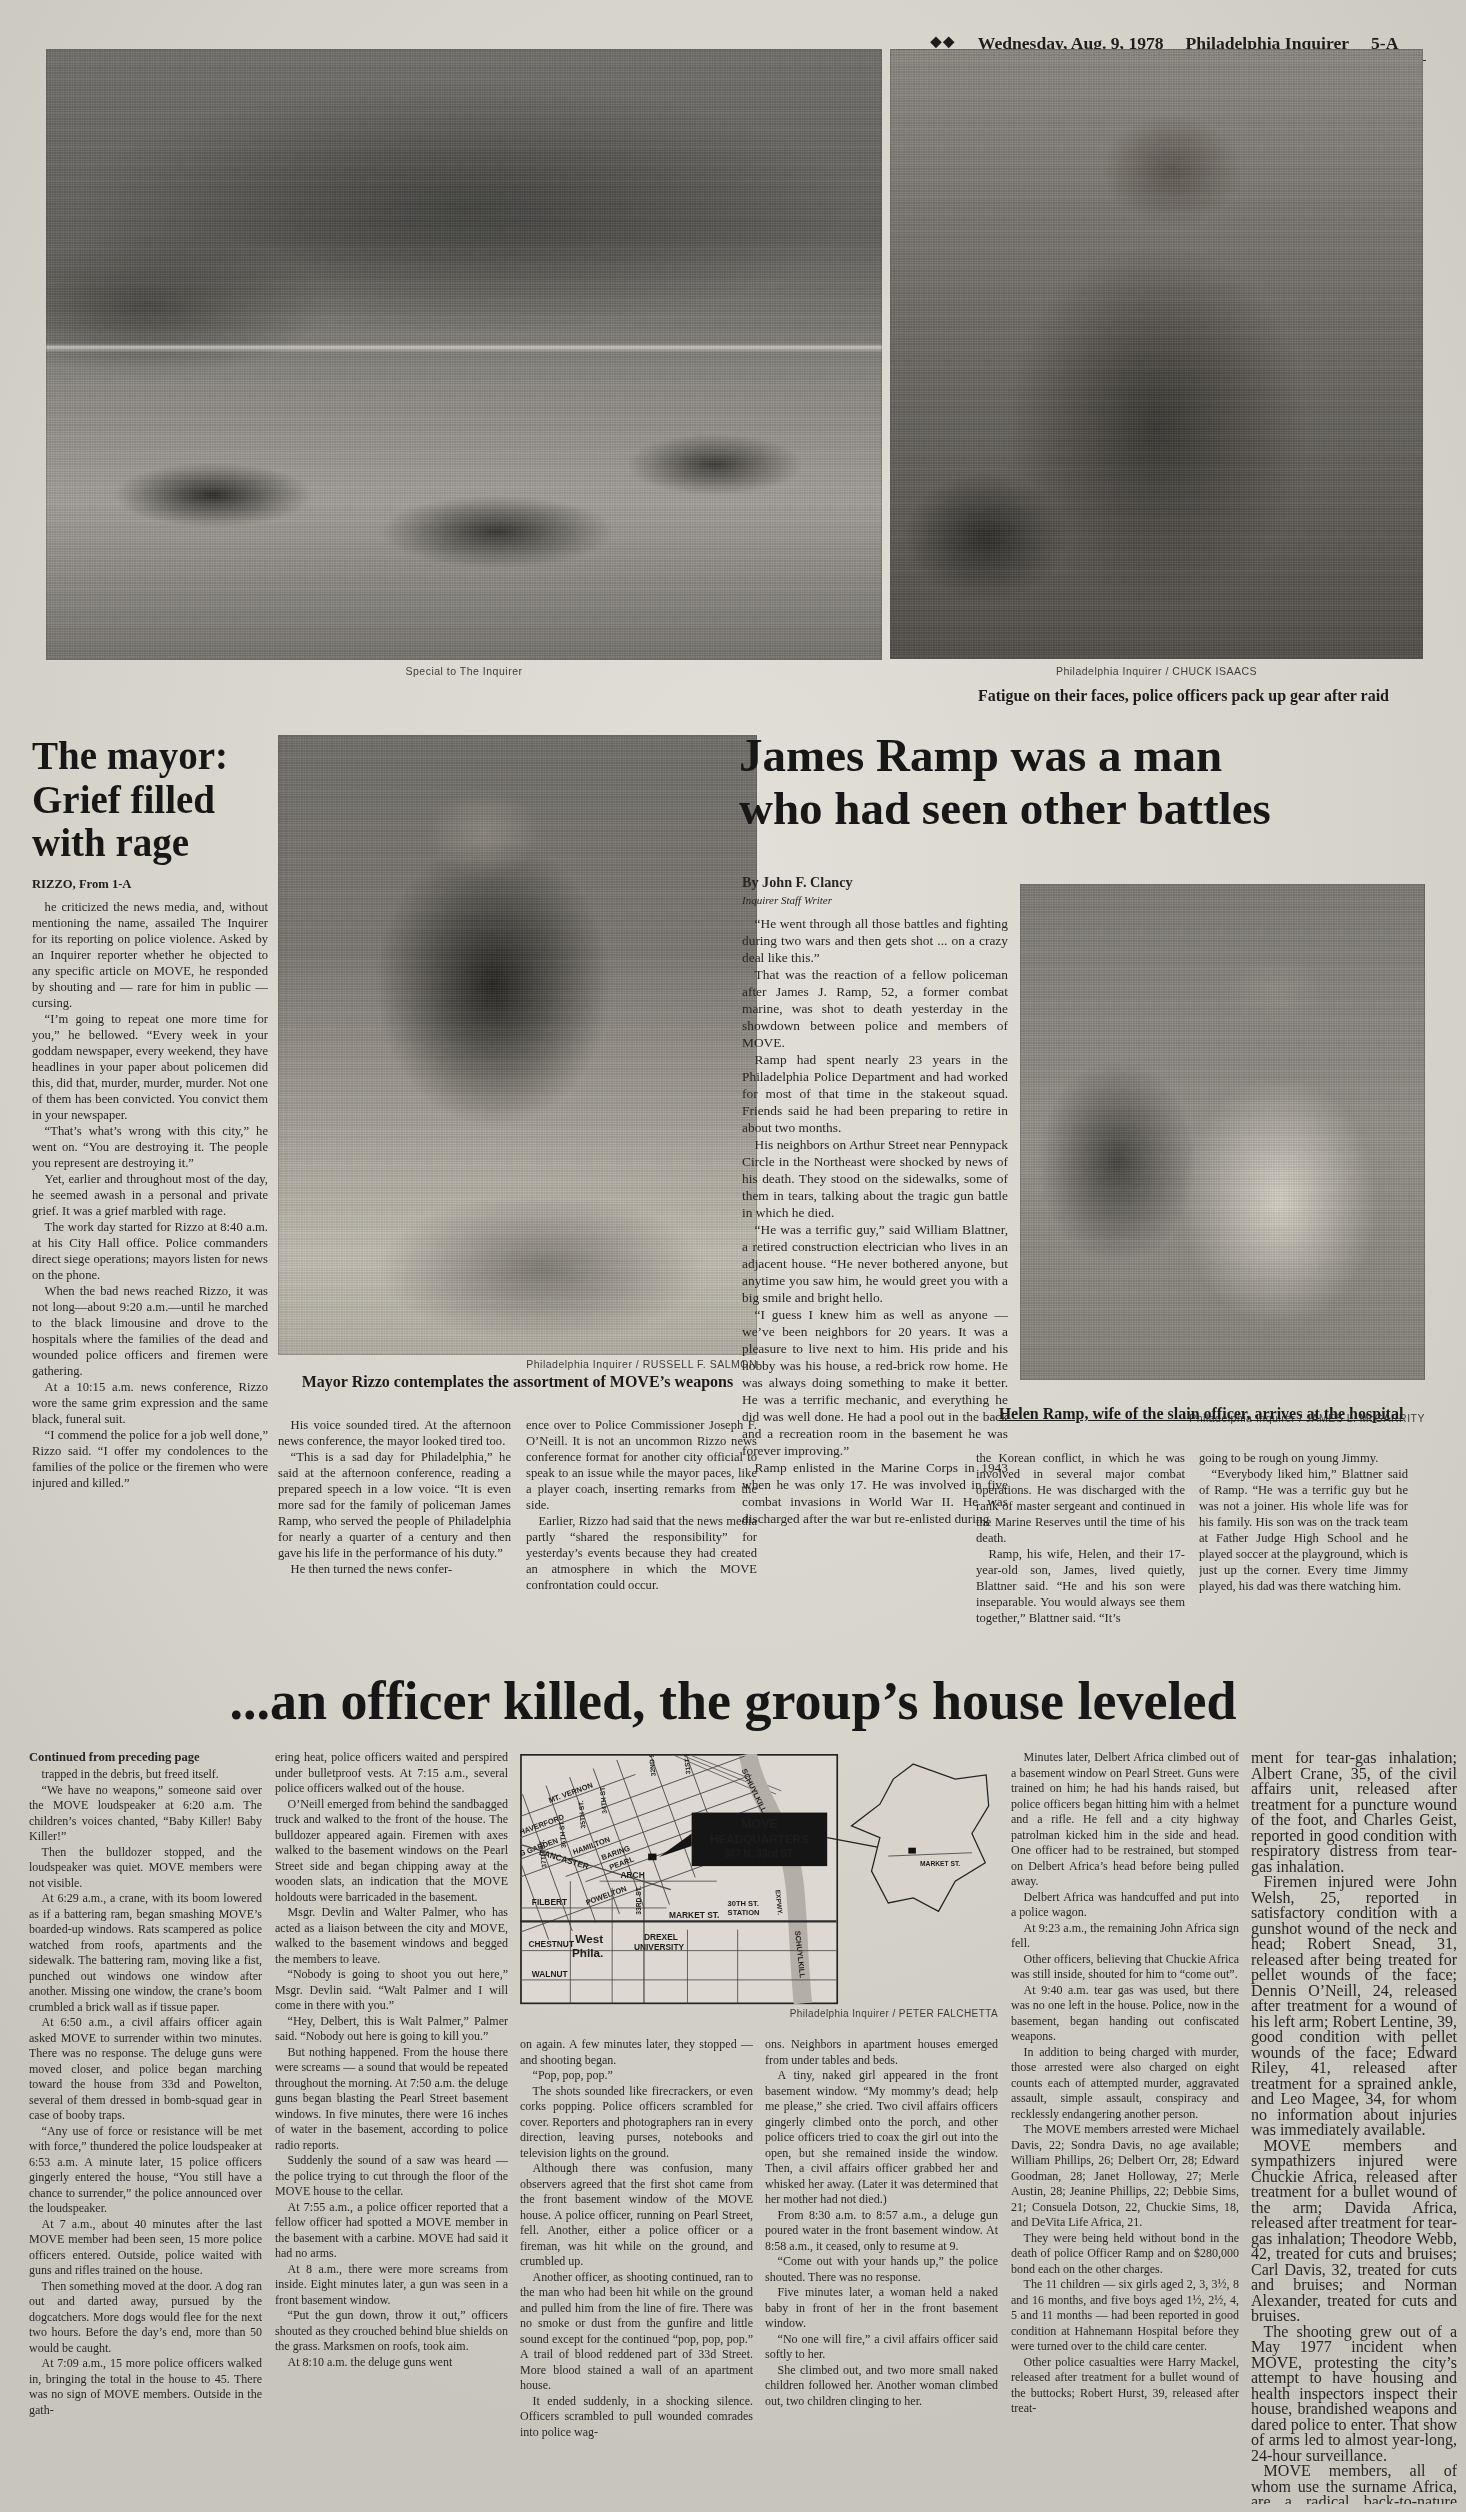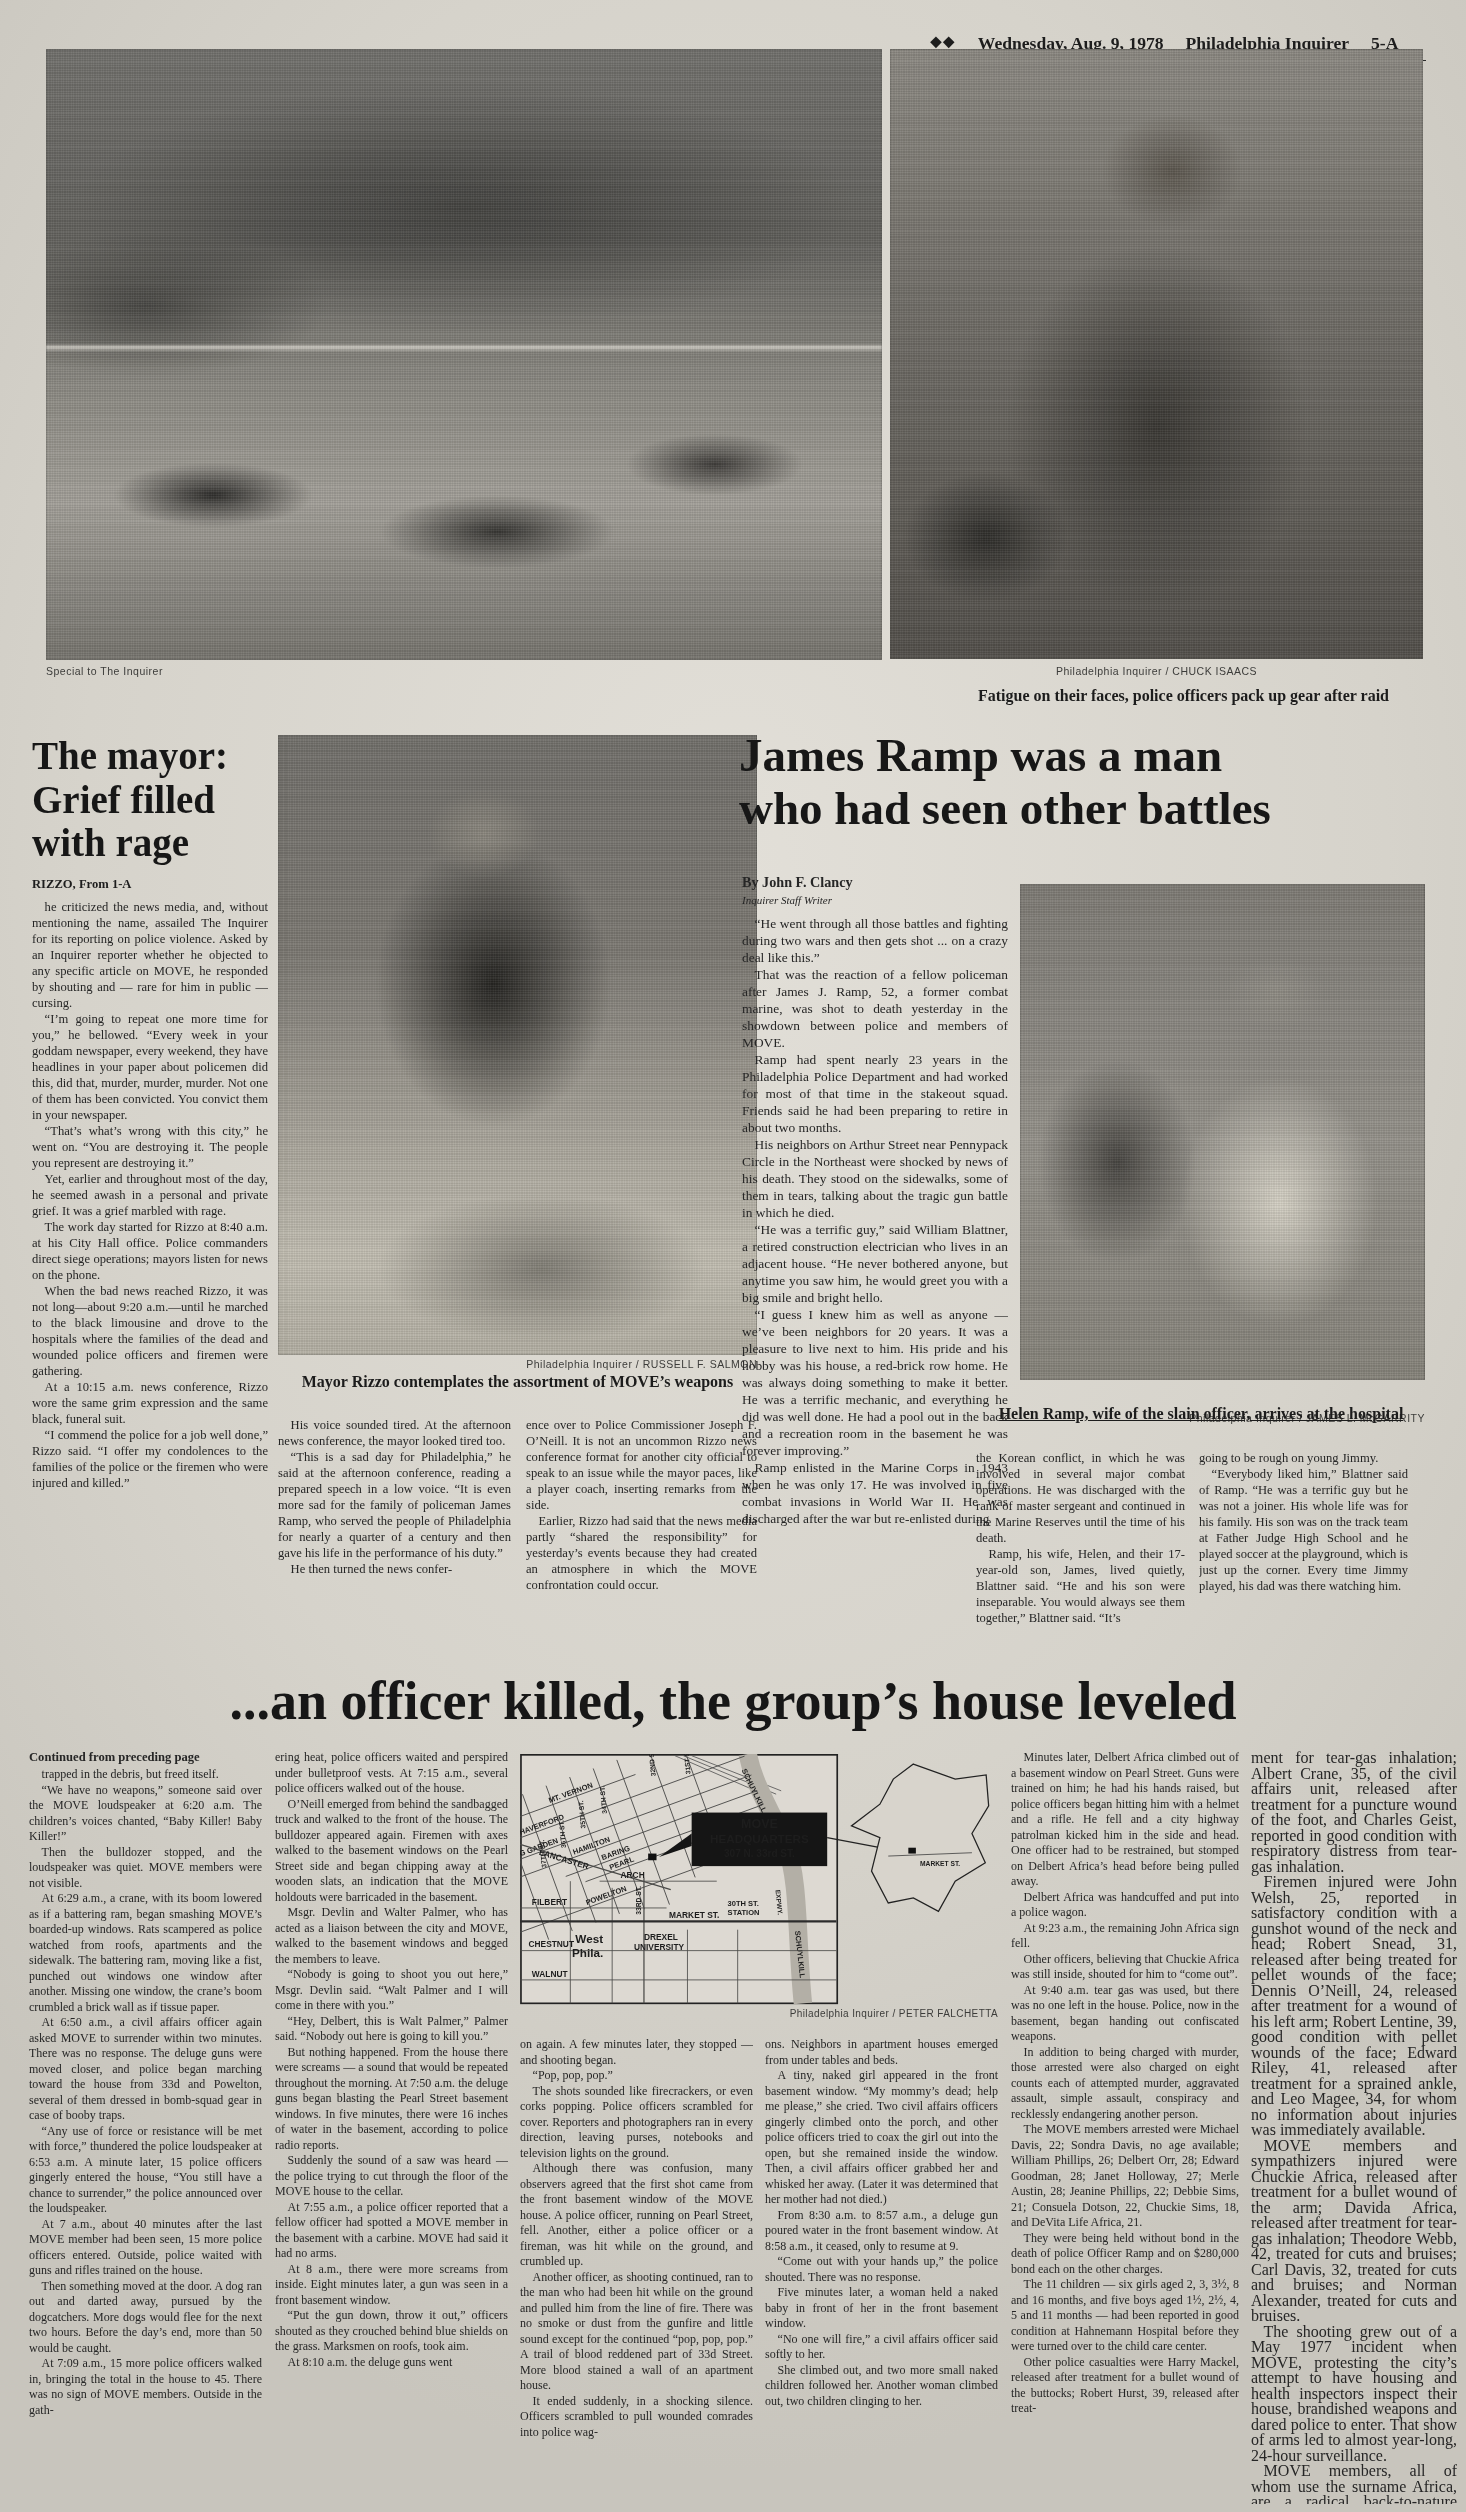--- a/index.html
+++ b/index.html
@@ -65,21 +65,21 @@
 
   <div class="abs masthead">
     <span class="dia">◆◆</span>
     <span>Wednesday, Aug. 9, 1978</span>
     <span>Philadelphia Inquirer</span>
     <span>5-A</span>
   </div>
 
   <div class="photo photo-shootout"></div>
   <div class="photo photo-packup"></div>
-  <div class="credit" style="left:46px;top:665px;width:836px;text-align:left;">Special to The Inquirer</div>
+  <div class="credit" style="left:46px;top:665px;width:836px;text-align:center;">Special to The Inquirer</div>
   <div class="credit" style="left:890px;top:665px;width:533px;text-align:center;">Philadelphia Inquirer / CHUCK ISAACS</div>
   <div class="caption" style="left:917px;top:687px;width:533px;">Fatigue on their faces, police officers pack up gear after raid</div>
 
   <div class="headline" style="left:32px;top:734px;width:245px;font-size:39px;">
     <div>The mayor:</div>
     <div>Grief filled</div>
     <div>with rage</div>
   </div>
   <div class="kicker" style="left:32px;top:877px;width:236px;">RIZZO, From 1-A</div>
   <div class="body-col" style="left:32px;top:899px;width:236px;height:737px;">

